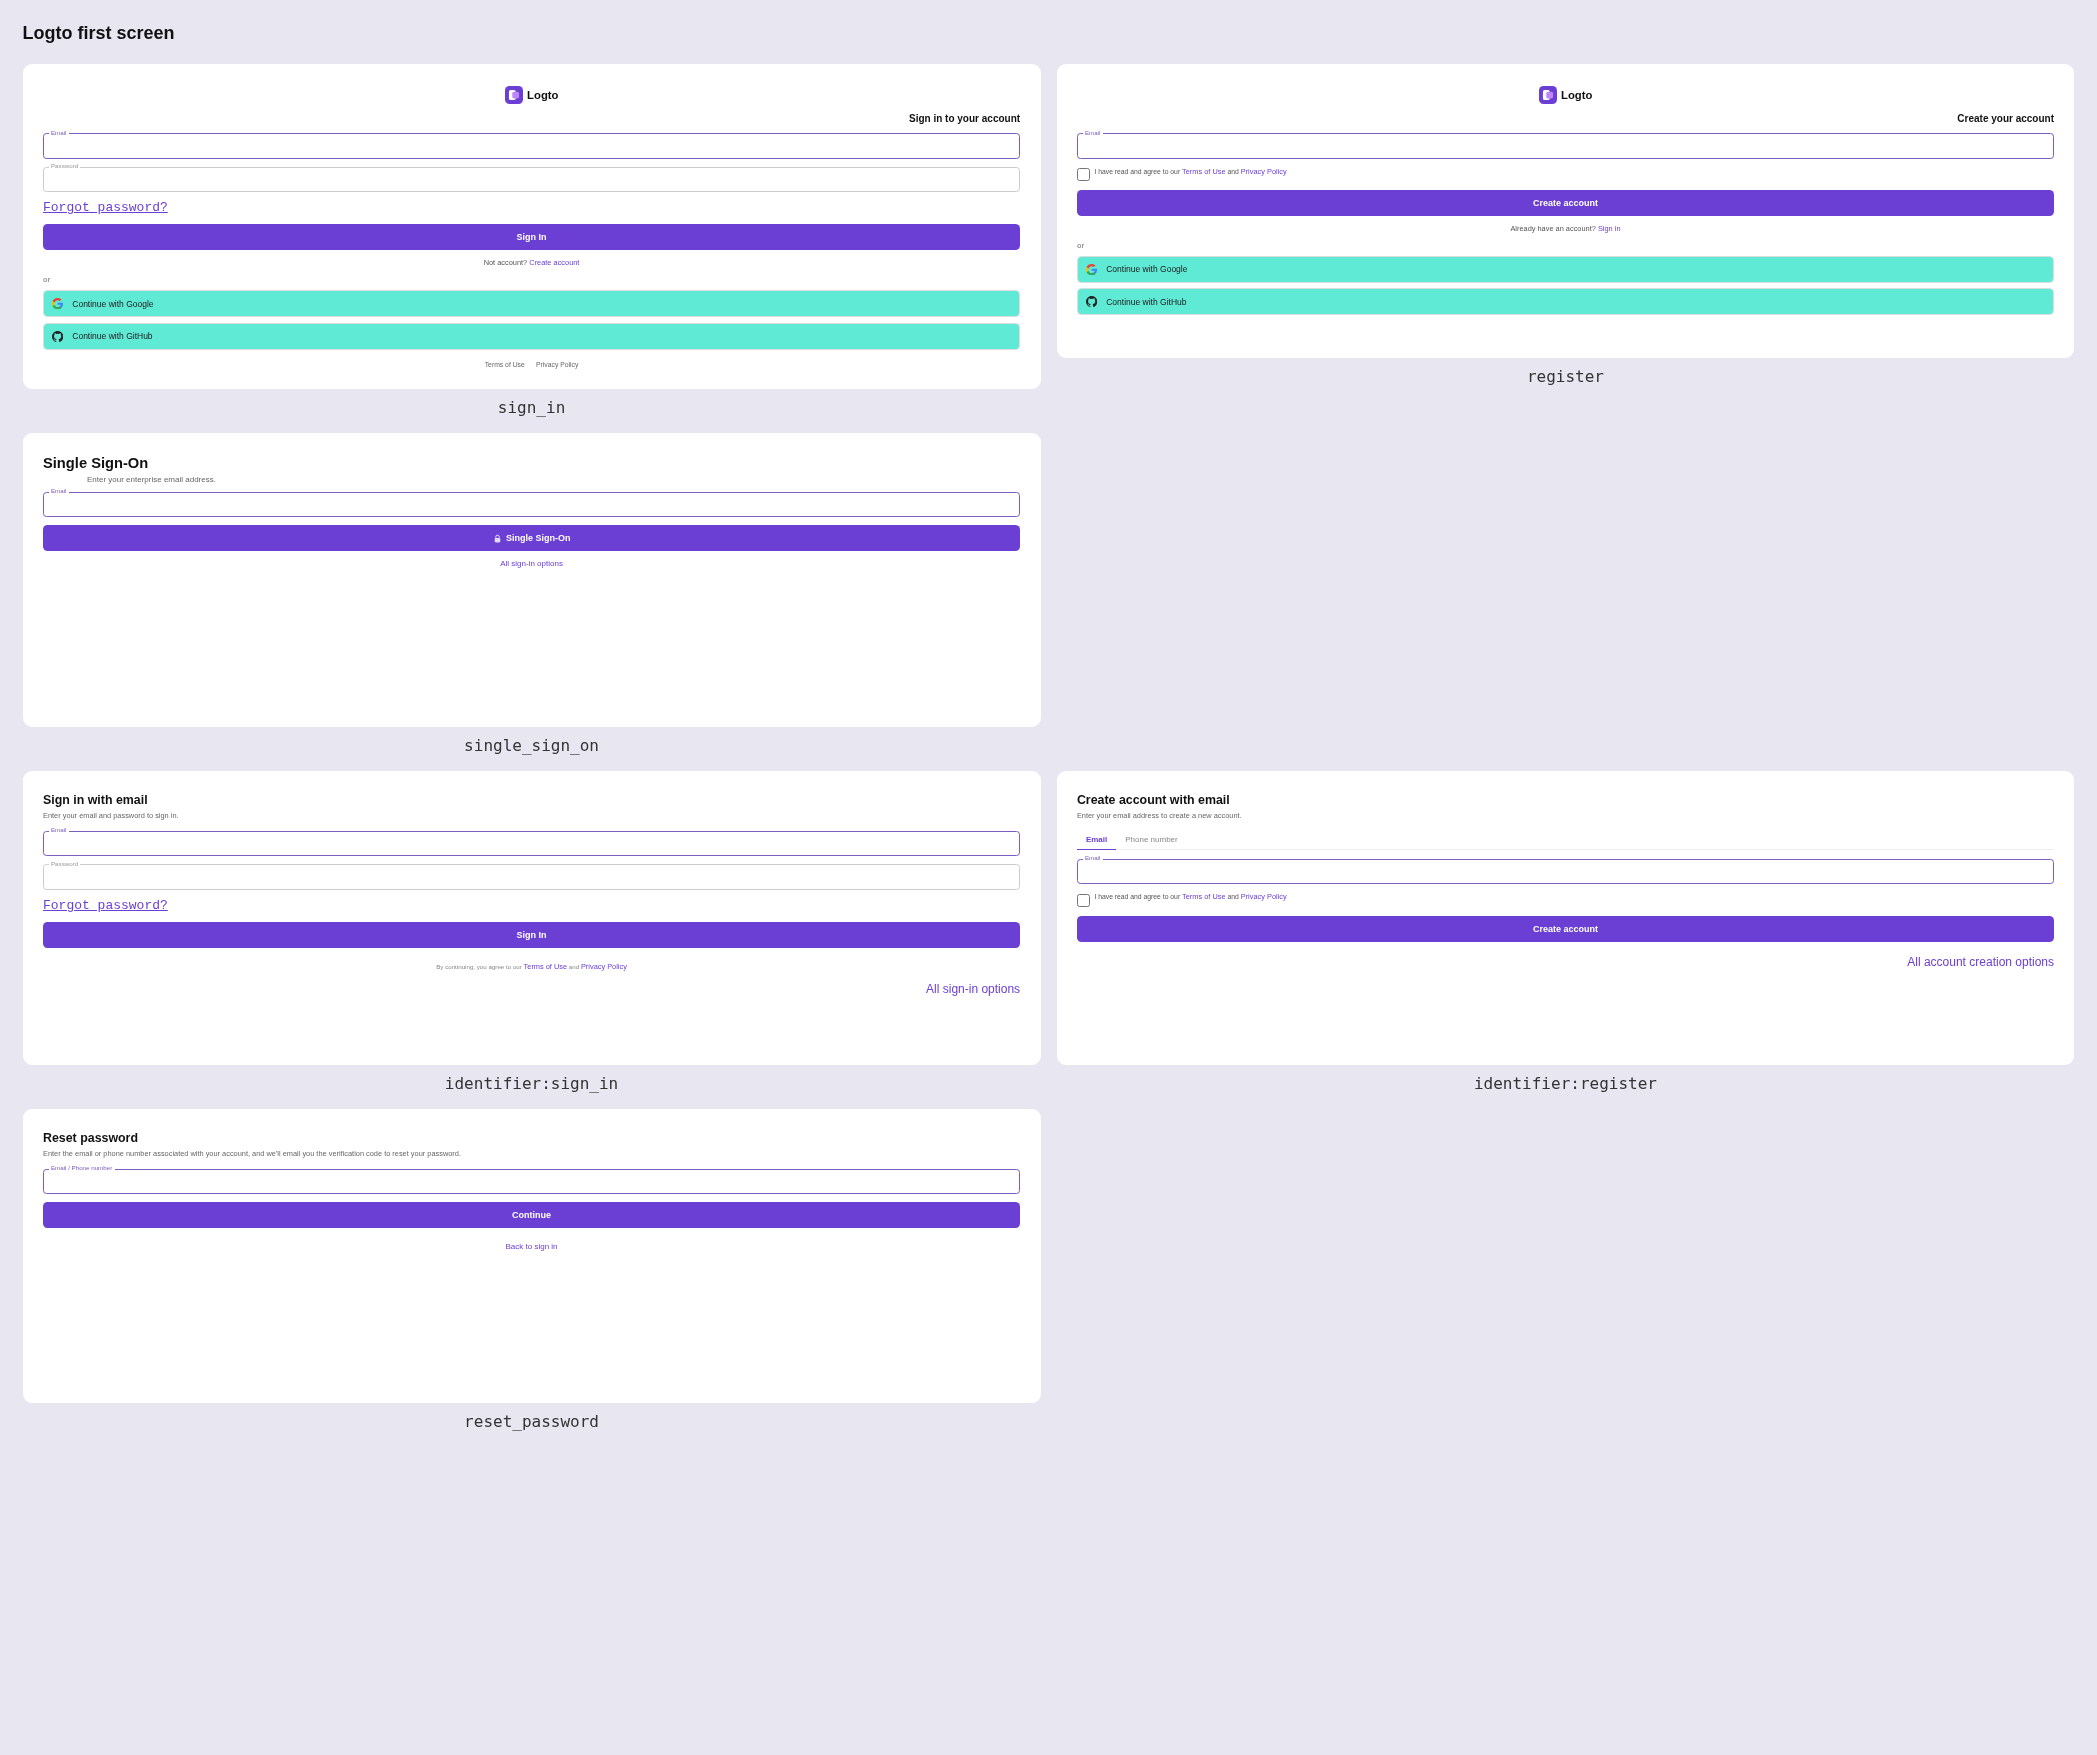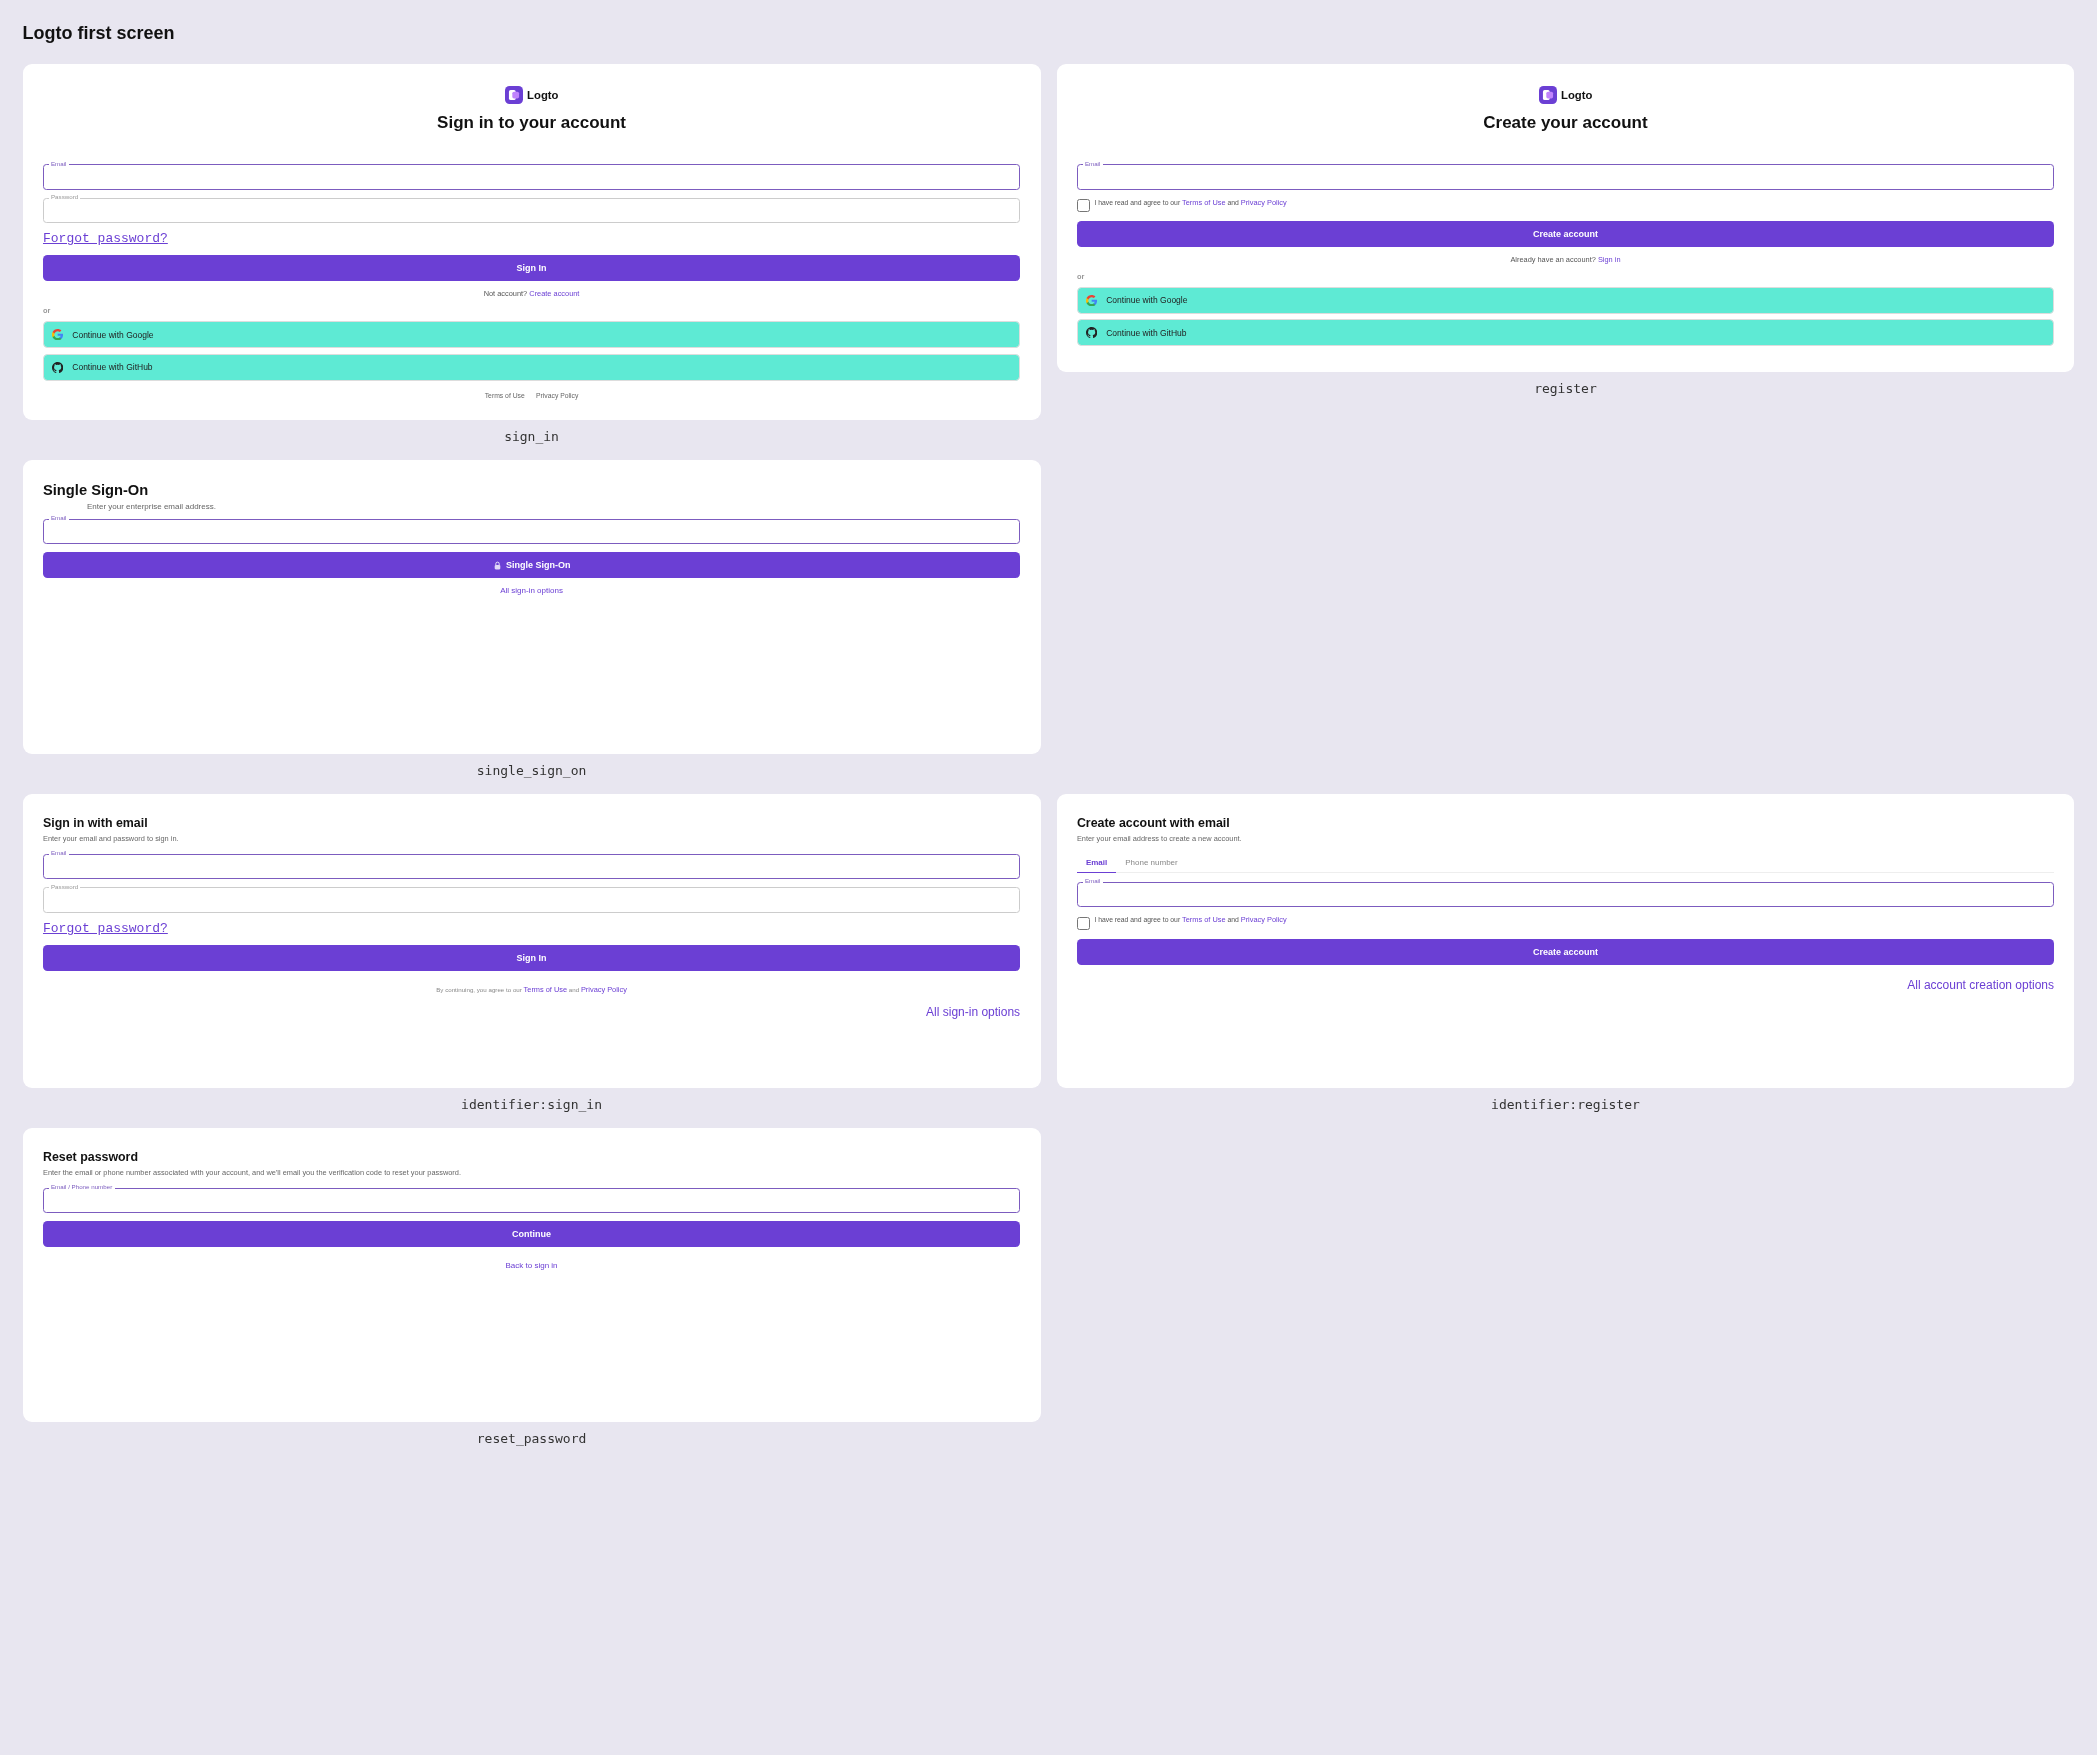--- a/index.html
+++ b/index.html
@@ -23,21 +23,21 @@
     }
     .card {
       background: #fff;
       border-radius: 9px;
       padding: 22.6px 20.4px 20.4px;
       min-height: 294px;
       position: relative;
     }
     .card-label {
       text-align: center;
-      font-size: 13px;
+      font-size: 16px;
       color: #333;
       margin-top: 9px;
       font-family: monospace;
     }
 
     
     .logo-area {
       display: flex;
       align-items: center;
       justify-content: center;
@@ -49,25 +49,25 @@
       height: 18px;
     }
     .logo-text {
       font-size: 11.3px;
       font-weight: 600;
       color: #111;
     }
 
     
     .card-heading {
-      text-align: center;
-      font-size: 17px;
+      text-align: right;
+      font-size: 10px;
       font-weight: 600;
       color: #111;
-      margin-bottom: 31px;
+      margin-bottom: 9px;
     }
     .card-heading-left {
       text-align: left;
       font-size: 12.4px;
       font-weight: 700;
       color: #111;
       margin-bottom: 3.4px;
     }
     .card-subheading {
       text-align: left;

